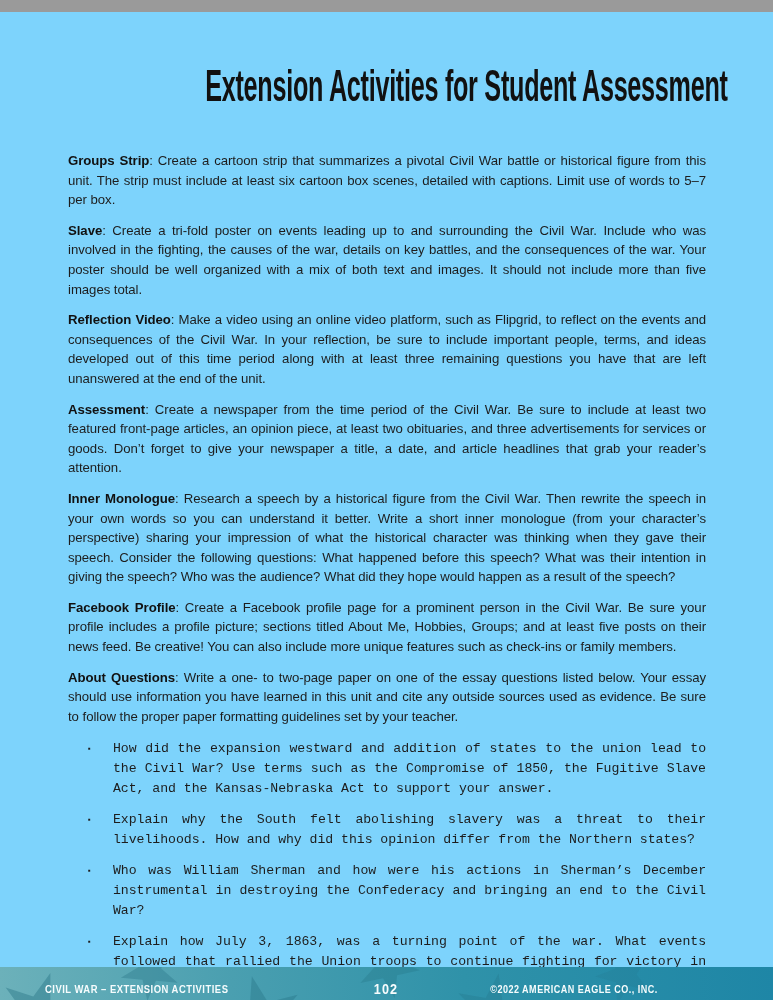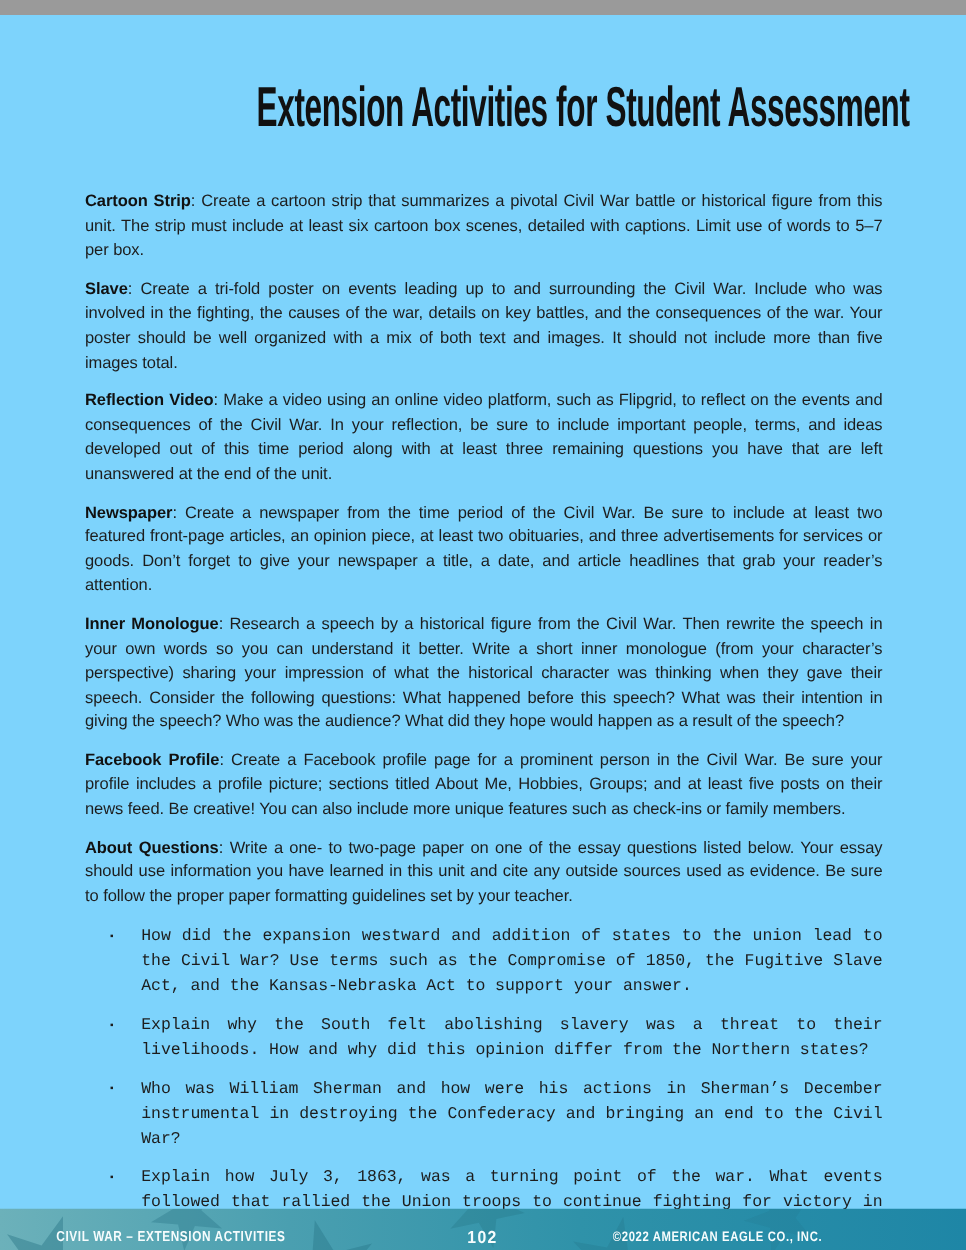--- a/index.html
+++ b/index.html
@@ -99,27 +99,27 @@
 <body>
 
 <div class="page">
 
   <div class="title-wrap">
     <span class="title">Extension Activities for Student Assessment</span>
   </div>
 
   <div class="body">
 
-    <p class="activity"><b>Cartoon Strip</b><span>: </span><span>Create a cartoon strip that summarizes a pivotal Civil War battle or historical figure from this unit. The strip must include at least six cartoon box scenes, detailed with captions. Limit use of words to 5–7 per box.</span></p>
+    <p class="activity"><b>Groups Strip</b><span>: </span><span>Create a cartoon strip that summarizes a pivotal Civil War battle or historical figure from this unit. The strip must include at least six cartoon box scenes, detailed with captions. Limit use of words to 5–7 per box.</span></p>
 
     <p class="activity"><b>Slave</b><span>: </span><span>Create a tri-fold poster on events leading up to and surrounding the Civil War. Include who was involved in the fighting, the causes of the war, details on key battles, and the consequences of the war. Your poster should be well organized with a mix of both text and images. It should not include more than five images total.</span></p>
 
     <p class="activity"><b>Reflection Video</b><span>: </span><span>Make a video using an online video platform, such as Flipgrid, to reflect on the events and consequences of the Civil War. In your reflection, be sure to include important people, terms, and ideas developed out of this time period along with at least three remaining questions you have that are left unanswered at the end of the unit.</span></p>
 
-    <p class="activity"><b>Newspaper</b><span>: </span><span>Create a newspaper from the time period of the Civil War. Be sure to include at least two featured front-page articles, an opinion piece, at least two obituaries, and three advertisements for services or goods. Don’t forget to give your newspaper a title, a date, and article headlines that grab your reader’s attention.</span></p>
+    <p class="activity"><b>Assessment</b><span>: </span><span>Create a newspaper from the time period of the Civil War. Be sure to include at least two featured front-page articles, an opinion piece, at least two obituaries, and three advertisements for services or goods. Don’t forget to give your newspaper a title, a date, and article headlines that grab your reader’s attention.</span></p>
 
     <p class="activity"><b>Inner Monologue</b><span>: </span><span>Research a speech by a historical figure from the Civil War. Then rewrite the speech in your own words so you can understand it better. Write a short inner monologue (from your character’s perspective) sharing your impression of what the historical character was thinking when they gave their speech. Consider the following questions: What happened before this speech? What was their intention in giving the speech? Who was the audience? What did they hope would happen as a result of the speech?</span></p>
 
     <p class="activity"><b>Facebook Profile</b><span>: </span><span>Create a Facebook profile page for a prominent person in the Civil War. Be sure your profile includes a profile picture; sections titled About Me, Hobbies, Groups; and at least five posts on their news feed. Be creative! You can also include more unique features such as check-ins or family members.</span></p>
 
     <p class="activity"><b>About Questions</b><span>: </span><span>Write a one- to two-page paper on one of the essay questions listed below. Your essay should use information you have learned in this unit and cite any outside sources used as evidence. Be sure to follow the proper paper formatting guidelines set by your teacher.</span></p>
 
     <div class="bullets">
       <div class="bullet-item">
         <span class="bullet-marker">▪</span>

